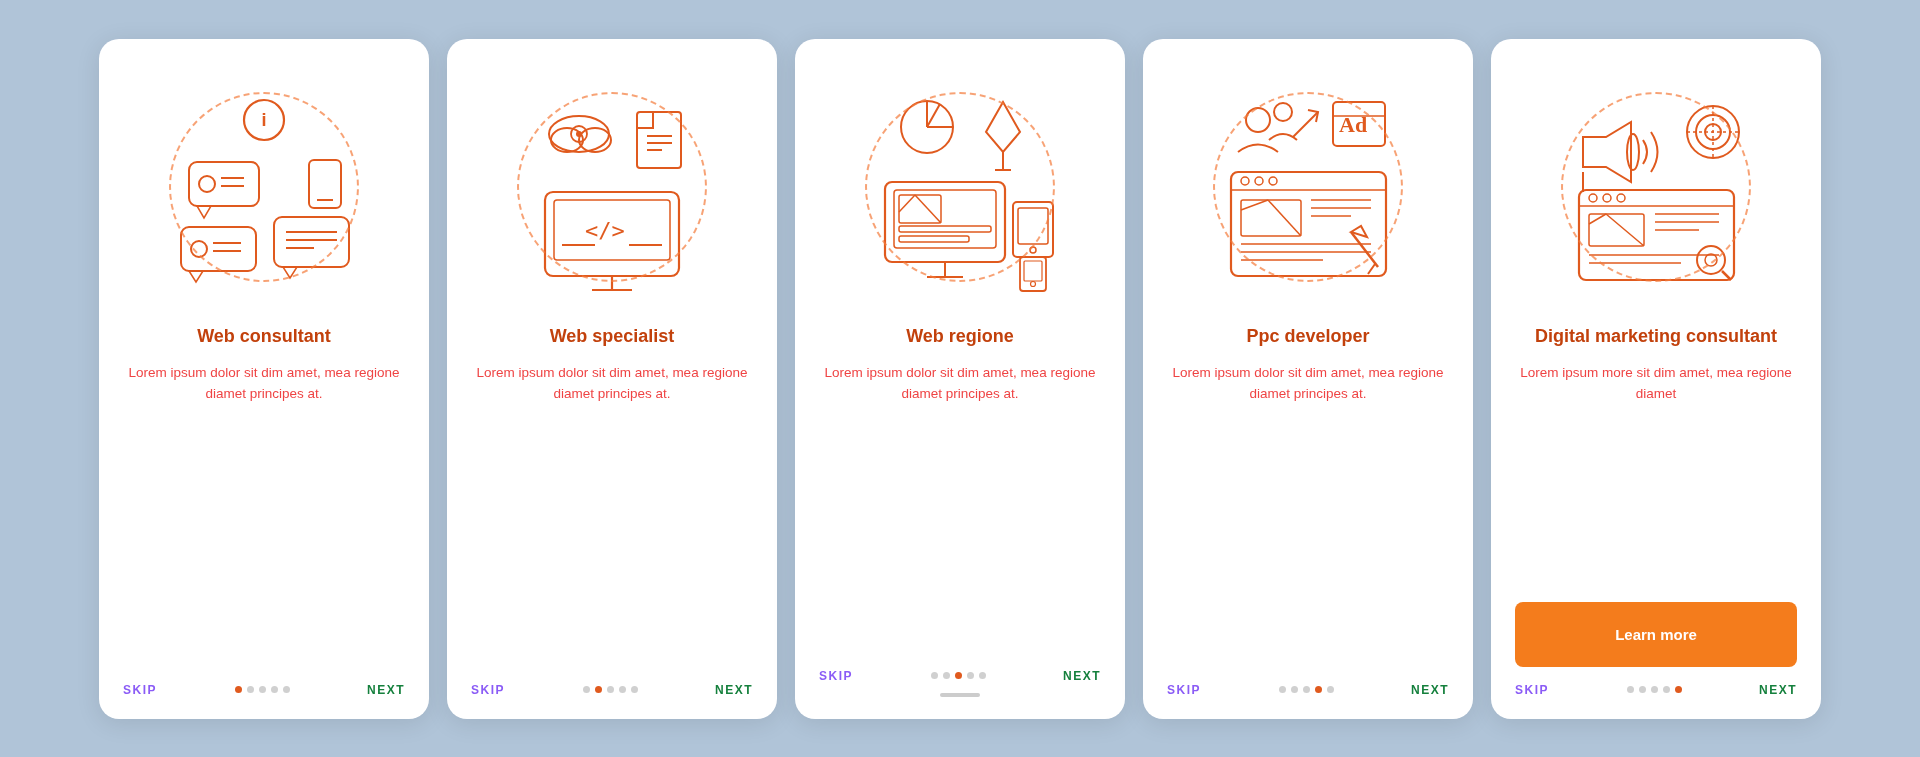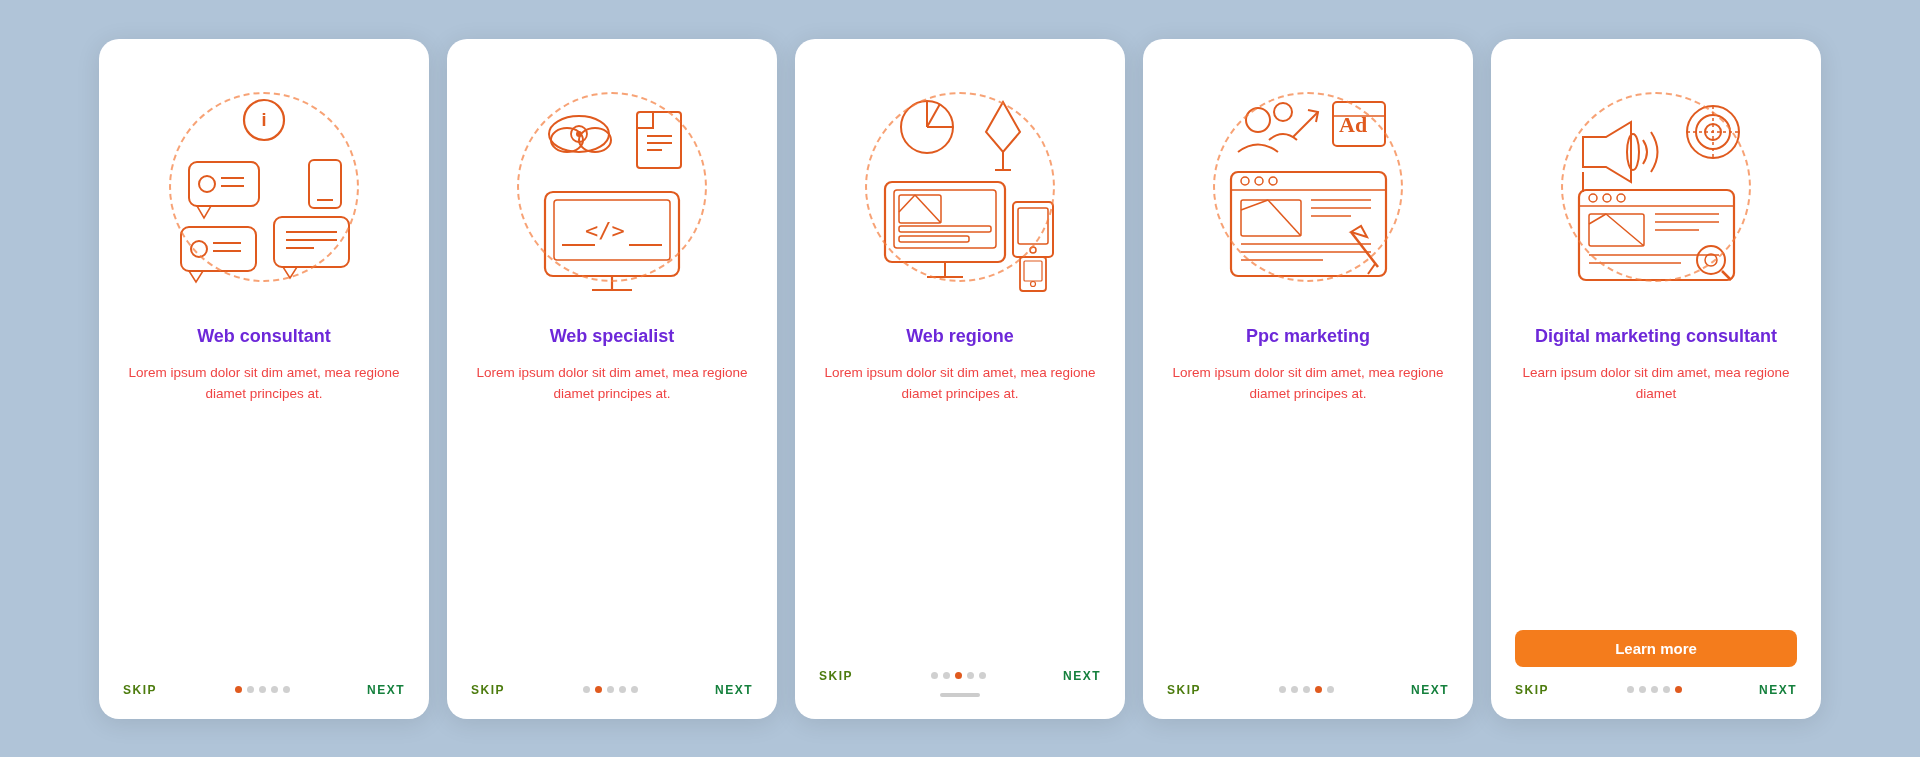--- a/index.html
+++ b/index.html
@@ -48,21 +48,21 @@
       width: 190px;
       height: 190px;
       top: 50%;
       left: 50%;
       transform: translate(-50%, -50%);
       opacity: 0.7;
     }
     .card-title {
       font-size: 18px;
       font-weight: 600;
-      color: #6d28d9;
+      color: #c2410c;
       text-align: left;
       margin-bottom: 14px;
       line-height: 1.3;
     }
     .card-body {
       font-size: 13.5px;
       color: #ef4444;
       text-align: center;
       line-height: 1.6;
       margin-bottom: 22px;
@@ -71,21 +71,21 @@
     .card-footer {
       display: flex;
       align-items: center;
       justify-content: space-between;
       width: 100%;
       margin-top: auto;
     }
     .skip-btn, .next-btn {
       font-size: 12px;
       font-weight: 700;
-      color: #4d7c0f;
+      color: #8b5cf6;
       letter-spacing: 1.5px;
       cursor: pointer;
       background: none;
       border: none;
       text-transform: uppercase;
     }
     .next-btn {
       color: #15803d;
     }
     .dots {
@@ -100,21 +100,21 @@
       background: #d0d0d0;
     }
     .dot.active {
       background: #e05a1e;
     }
     .learn-more-btn {
       background: #f47c1c;
       color: #fff;
       border: none;
       border-radius: 8px;
-      padding: 10px 36px;
+      padding: 24px 36px;
       font-size: 15px;
       font-weight: 600;
       cursor: pointer;
       margin-bottom: 16px;
       width: 100%;
       text-align: center;
     }
     .scrollbar-indicator {
       width: 40px;
       height: 4px;
@@ -304,21 +304,21 @@
         <line x1="108" y1="134" x2="148" y2="134" stroke="#e05a1e" stroke-width="1.5"></line>
         <line x1="38" y1="162" x2="168" y2="162" stroke="#e05a1e" stroke-width="1.5"></line>
         <line x1="38" y1="170" x2="168" y2="170" stroke="#e05a1e" stroke-width="1.5"></line>
         <line x1="38" y1="178" x2="120" y2="178" stroke="#e05a1e" stroke-width="1.5"></line>
 
         <line x1="148" y1="150" x2="175" y2="185" stroke="#e05a1e" stroke-width="2.5"></line>
         <polygon points="148,150 158,144 164,155" fill="none" stroke="#e05a1e" stroke-width="2"></polygon>
         <line x1="172" y1="182" x2="165" y2="192" stroke="#e05a1e" stroke-width="2"></line>
       </svg>
     </div>
-    <div class="card-title">Ppc marketing</div>
+    <div class="card-title">Ppc developer</div>
     <div class="card-body">Lorem ipsum dolor sit dim amet, mea regione diamet principes at.</div>
     <div class="card-footer">
       <button class="skip-btn">SKIP</button>
       <div class="dots">
         <div class="dot"></div>
         <div class="dot"></div>
         <div class="dot"></div>
         <div class="dot active"></div>
         <div class="dot"></div>
       </div>
@@ -359,21 +359,21 @@
         <line x1="104" y1="148" x2="148" y2="148" stroke="#e05a1e" stroke-width="1.5"></line>
         <line x1="38" y1="173" x2="168" y2="173" stroke="#e05a1e" stroke-width="1.5"></line>
         <line x1="38" y1="181" x2="130" y2="181" stroke="#e05a1e" stroke-width="1.5"></line>
 
         <circle cx="160" cy="178" r="14" fill="none" stroke="#e05a1e" stroke-width="2"></circle>
         <circle cx="160" cy="178" r="6" fill="none" stroke="#e05a1e" stroke-width="1.5"></circle>
         <line x1="171" y1="189" x2="180" y2="198" stroke="#e05a1e" stroke-width="2.5"></line>
       </svg>
     </div>
     <div class="card-title">Digital marketing consultant</div>
-    <div class="card-body">Learn ipsum dolor sit dim amet, mea regione diamet</div>
+    <div class="card-body">Lorem ipsum more sit dim amet, mea regione diamet</div>
     <button class="learn-more-btn">Learn more</button>
     <div class="card-footer">
       <button class="skip-btn">SKIP</button>
       <div class="dots">
         <div class="dot"></div>
         <div class="dot"></div>
         <div class="dot"></div>
         <div class="dot"></div>
         <div class="dot active"></div>
       </div>

